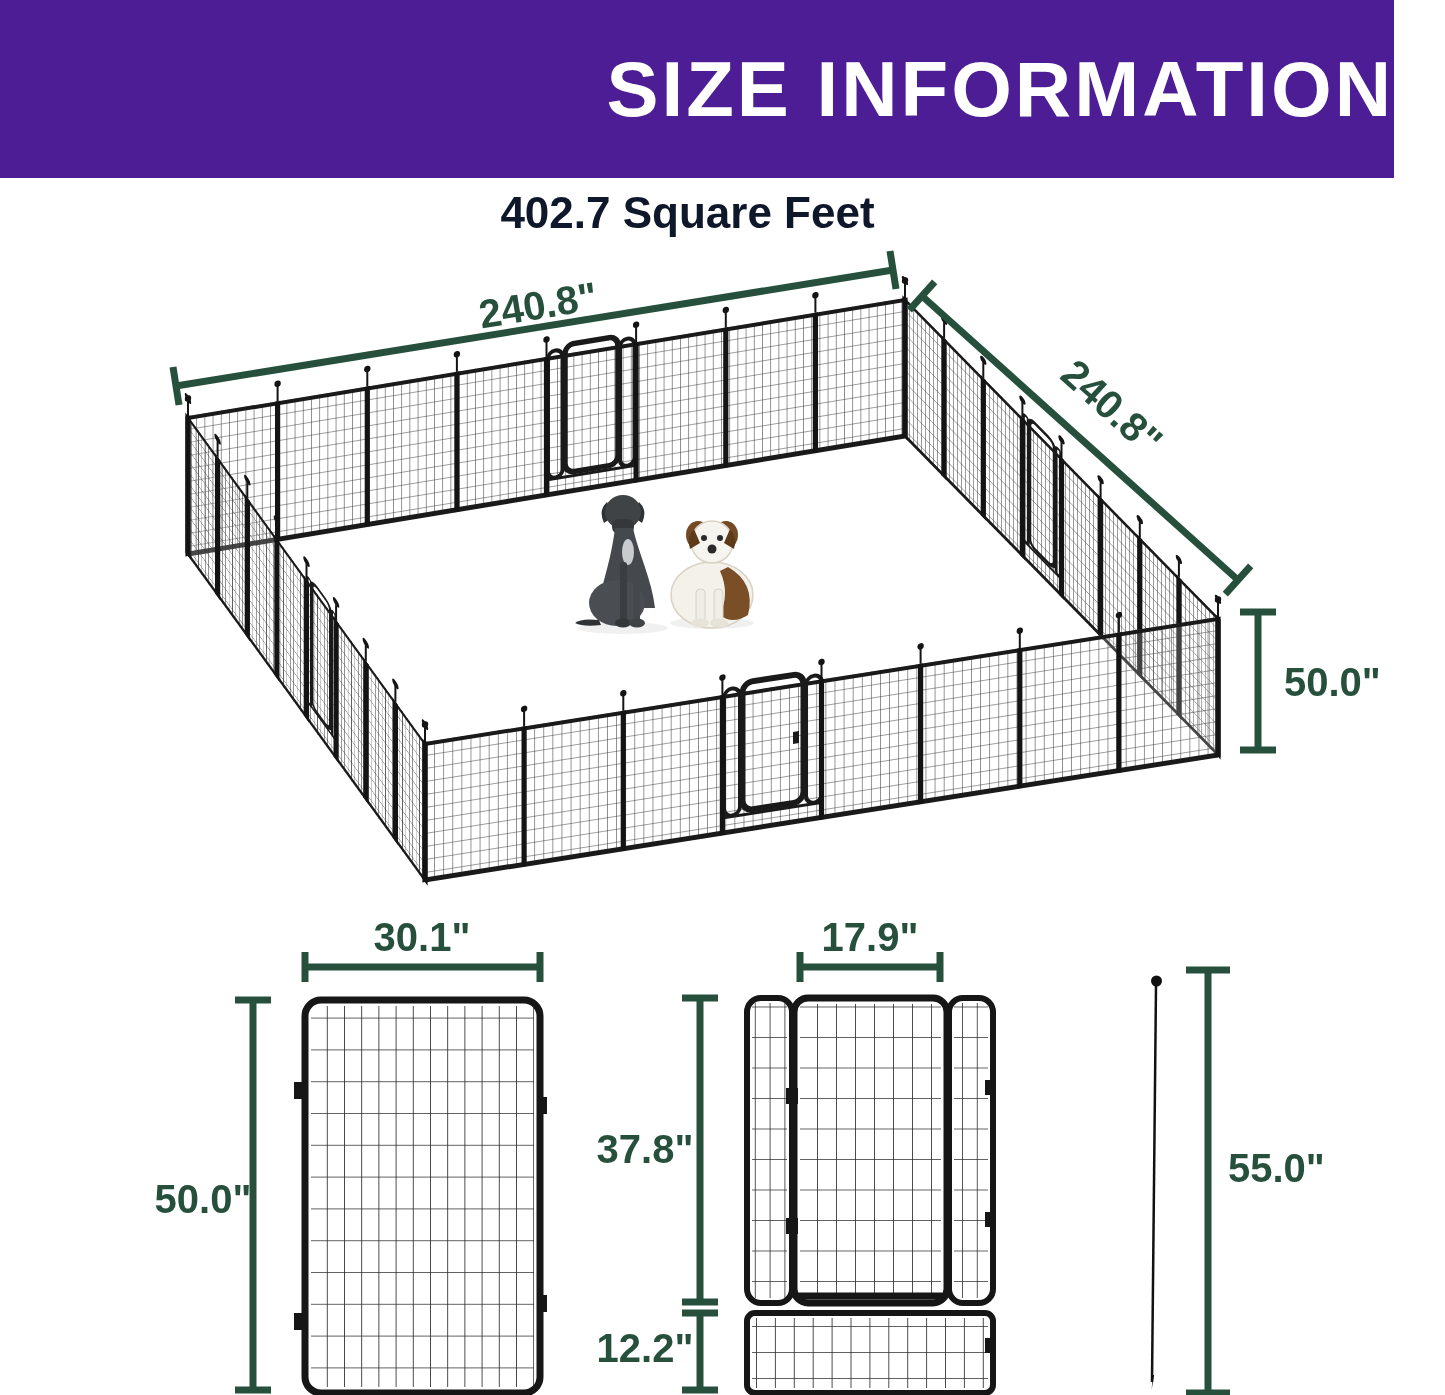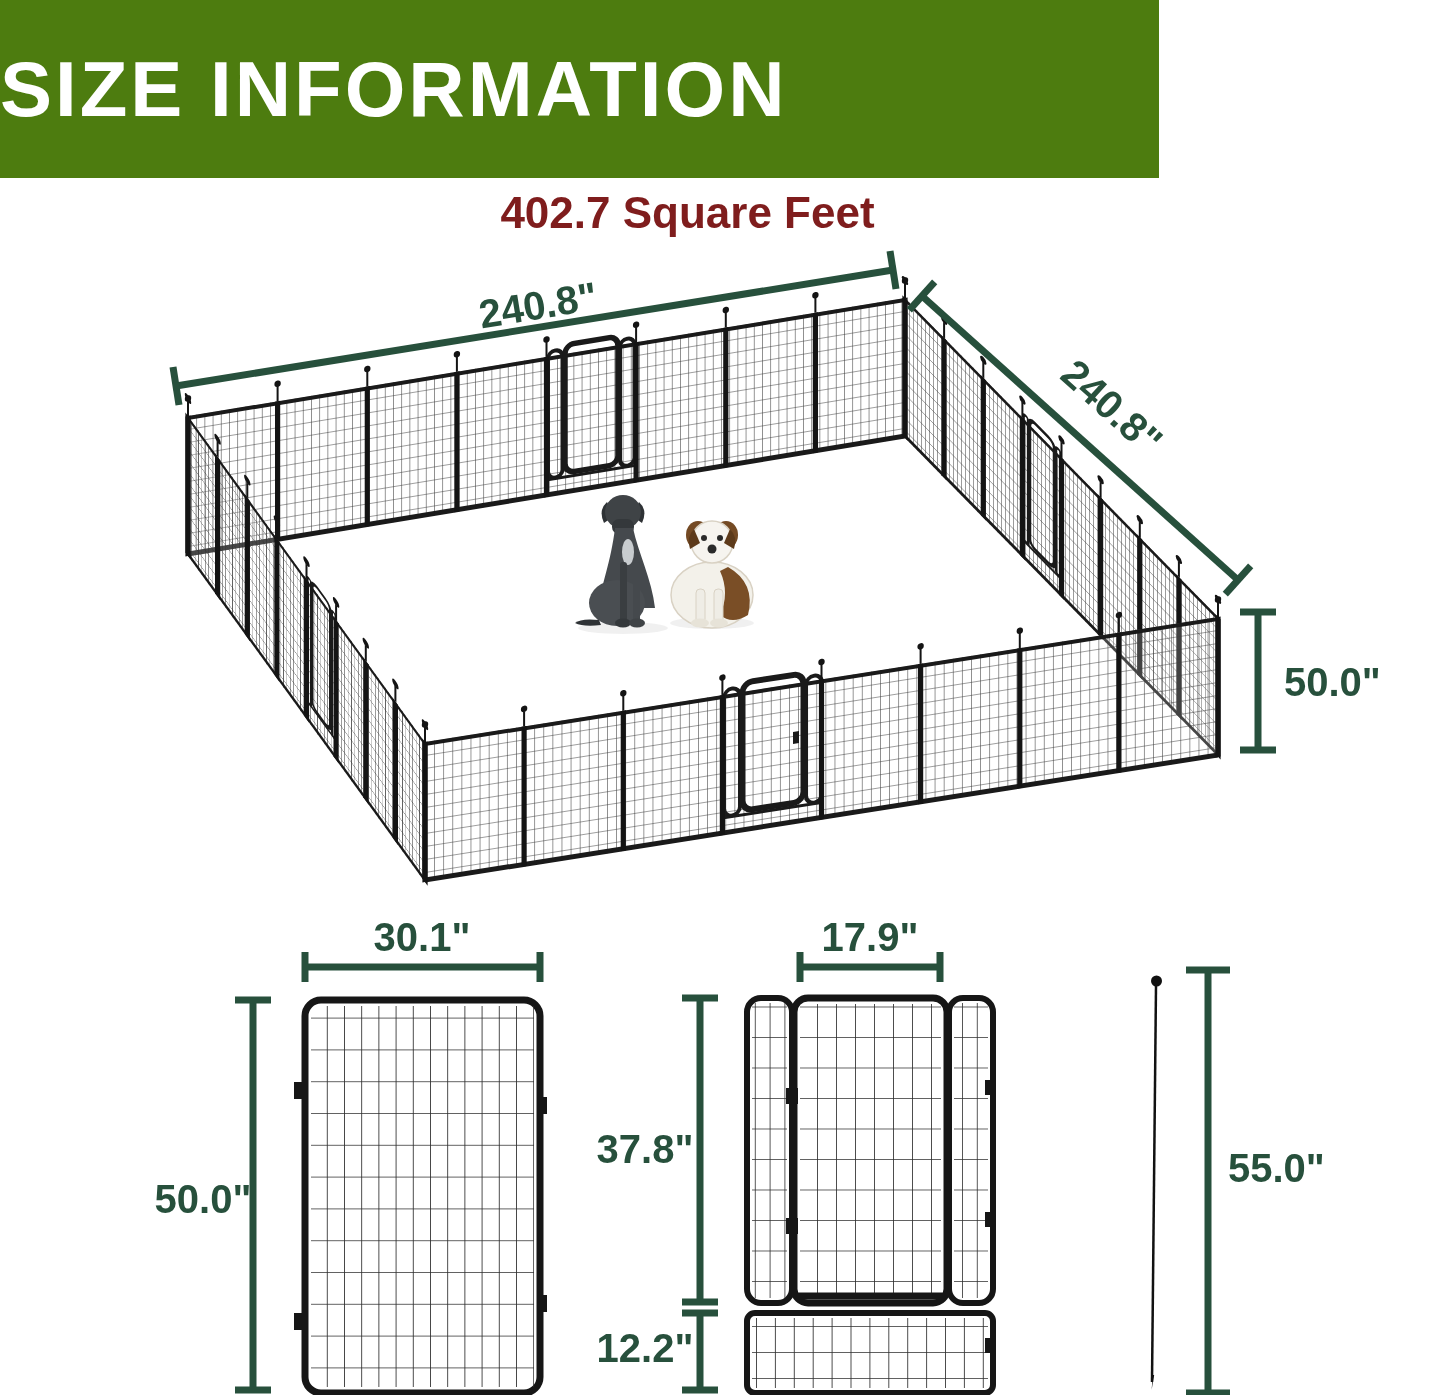--- a/index.html
+++ b/index.html
@@ -1,19 +1,19 @@
 <!DOCTYPE html>
 <html><head>
 <meta charset="utf-8">
 <style>
   html,body{margin:0;padding:0;background:#fff;}
   body{width:1445px;height:1395px;position:relative;font-family:"Liberation Sans",sans-serif;overflow:hidden;}
-  .banner{position:absolute;top:0;left:0;width:1159px;height:178px;background:#4d7c0f;display:flex;align-items:center;justify-content:flex-start;z-index:2;}
+  .banner{position:absolute;top:0;left:0;width:1394px;height:178px;background:#4c1d95;display:flex;align-items:center;justify-content:flex-end;z-index:2;}
   .banner h1{margin:0;color:#ffffff;font-size:78px;font-weight:bold;letter-spacing:3px;}
-  .subtitle{position:absolute;top:188px;left:0;width:1375px;text-align:center;color:#7f1d1d;font-size:44px;font-weight:bold;z-index:2;}
+  .subtitle{position:absolute;top:188px;left:0;width:1375px;text-align:center;color:#0f172a;font-size:44px;font-weight:bold;z-index:2;}
   svg{position:absolute;top:0;left:0;z-index:1;}
   svg text{font-family:"Liberation Sans",sans-serif;font-weight:bold;font-size:40px;fill:#27503c;stroke:none;}
 </style>
 </head>
 <body>
 
 <div class="banner">
   <h1>SIZE INFORMATION</h1>
 </div>
 <div class="subtitle">402.7 Square Feet</div>

